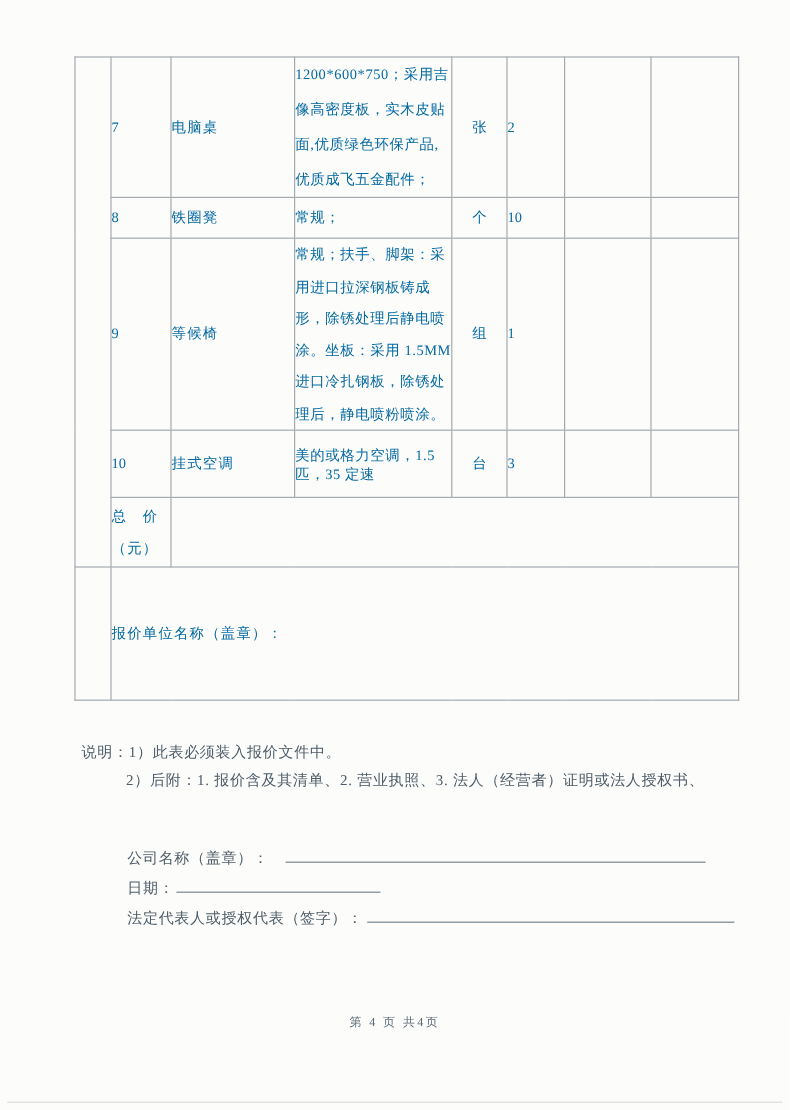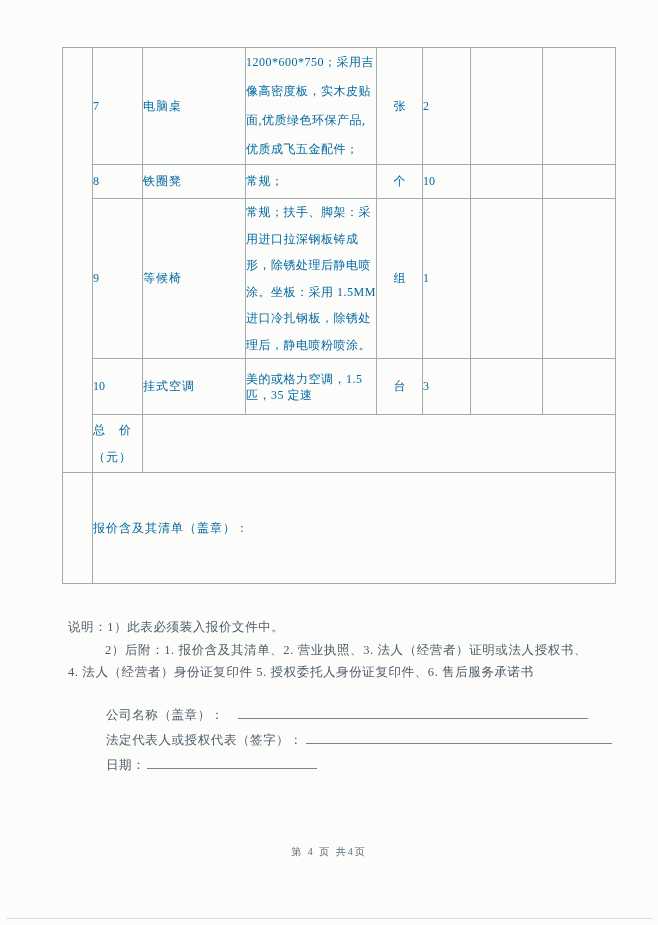--- a/index.html
+++ b/index.html
@@ -170,40 +170,39 @@
       <td></td>
       <td></td>
     </tr>
     <tr class="rtotal">
       <td class="total-label">总　价
 （元）</td>
       <td colspan="6"></td>
     </tr>
     <tr class="rsupplier">
       <td></td>
-      <td class="supplier" colspan="7">报价含及其清单（盖章）：</td>
+      <td class="supplier" colspan="7">报价单位名称（盖章）：</td>
     </tr>
   </tbody>
     </table>
 
   <div class="notes">
     <div>说明：1）此表必须装入报价文件中。</div>
     <div class="indent">2）后附：1. 报价含及其清单、2. 营业执照、3. 法人（经营者）证明或法人授权书、</div>
-    <div>4.  法人（经营者）身份证复印件 5. 授权委托人身份证复印件、6. 售后服务承诺书</div>
   </div>
 
   <div class="sigs">
     <div class="sig-row">
       <span>公司名称（盖章）：</span><span class="sig-line company"></span>
     </div>
     <div class="sig-row">
+      <span>日期：</span><span class="sig-line date"></span>
+    </div>
+    <div class="sig-row">
       <span>法定代表人或授权代表（签字）：</span><span class="sig-line rep"></span>
     </div>
-    <div class="sig-row">
-      <span>日期：</span><span class="sig-line date"></span>
-    </div>
   </div>
 
   <div class="footer">第 4 页 共4页</div>
 
   <div class="scan-edge-bottom"></div>
 
 </div>
 
 </body></html>

